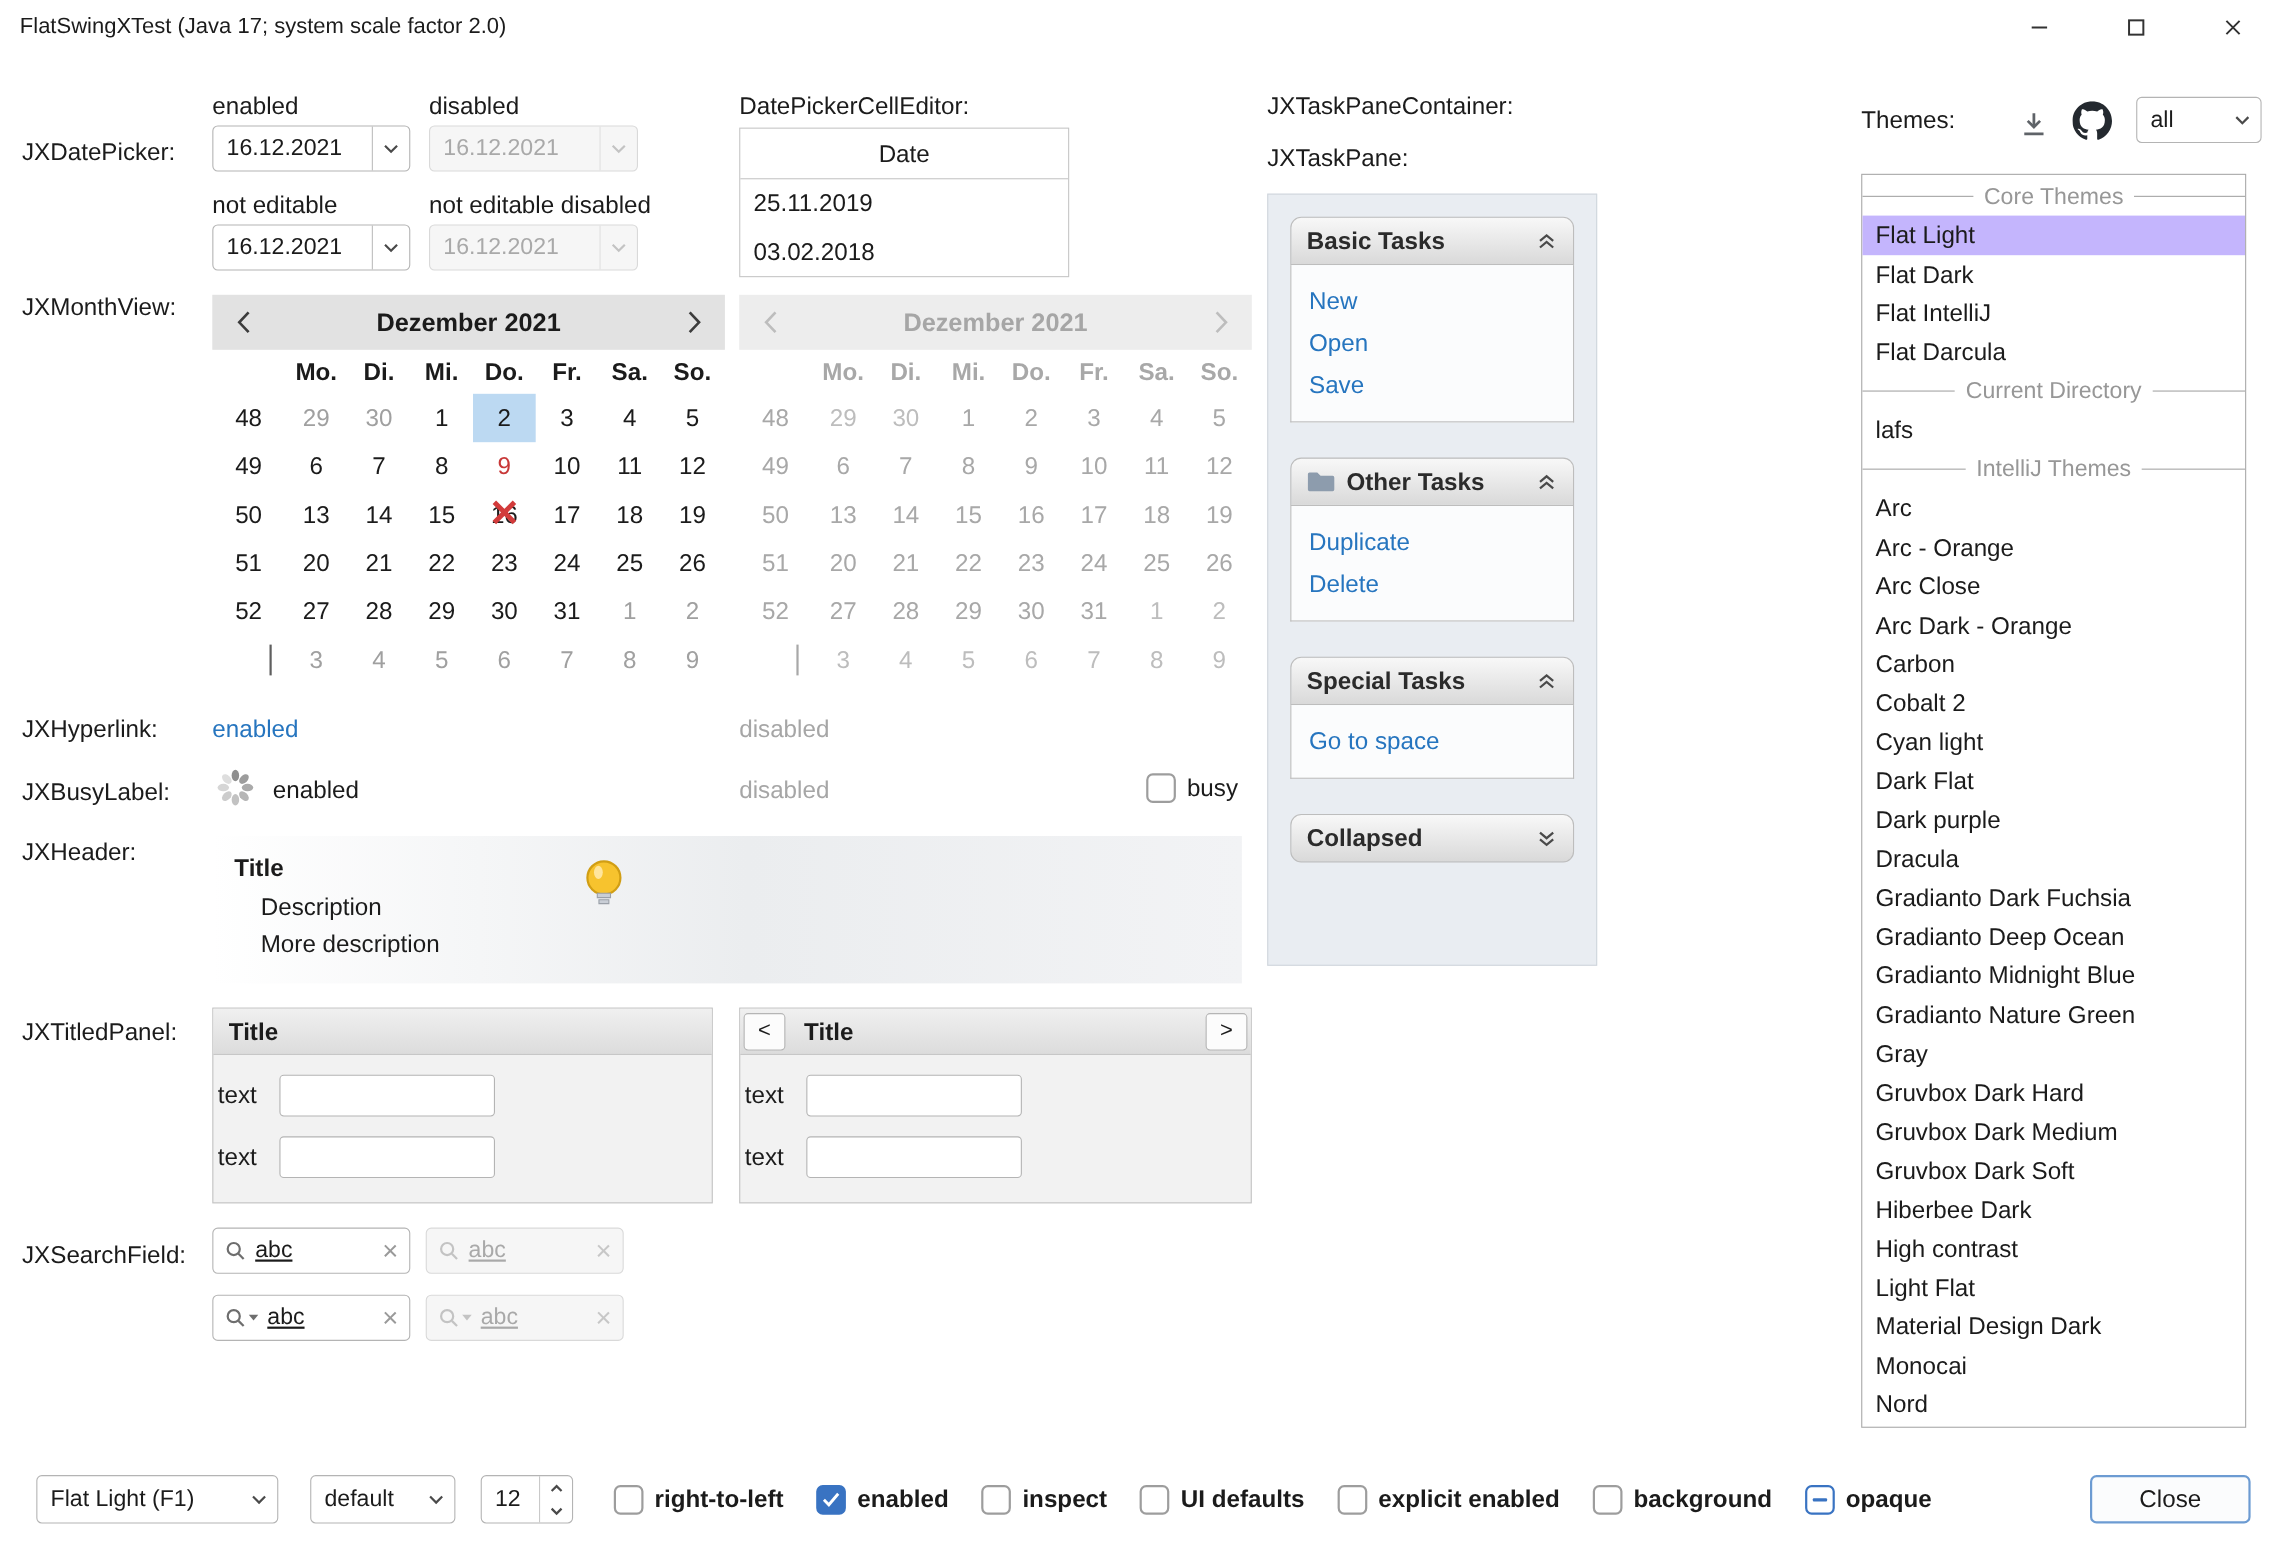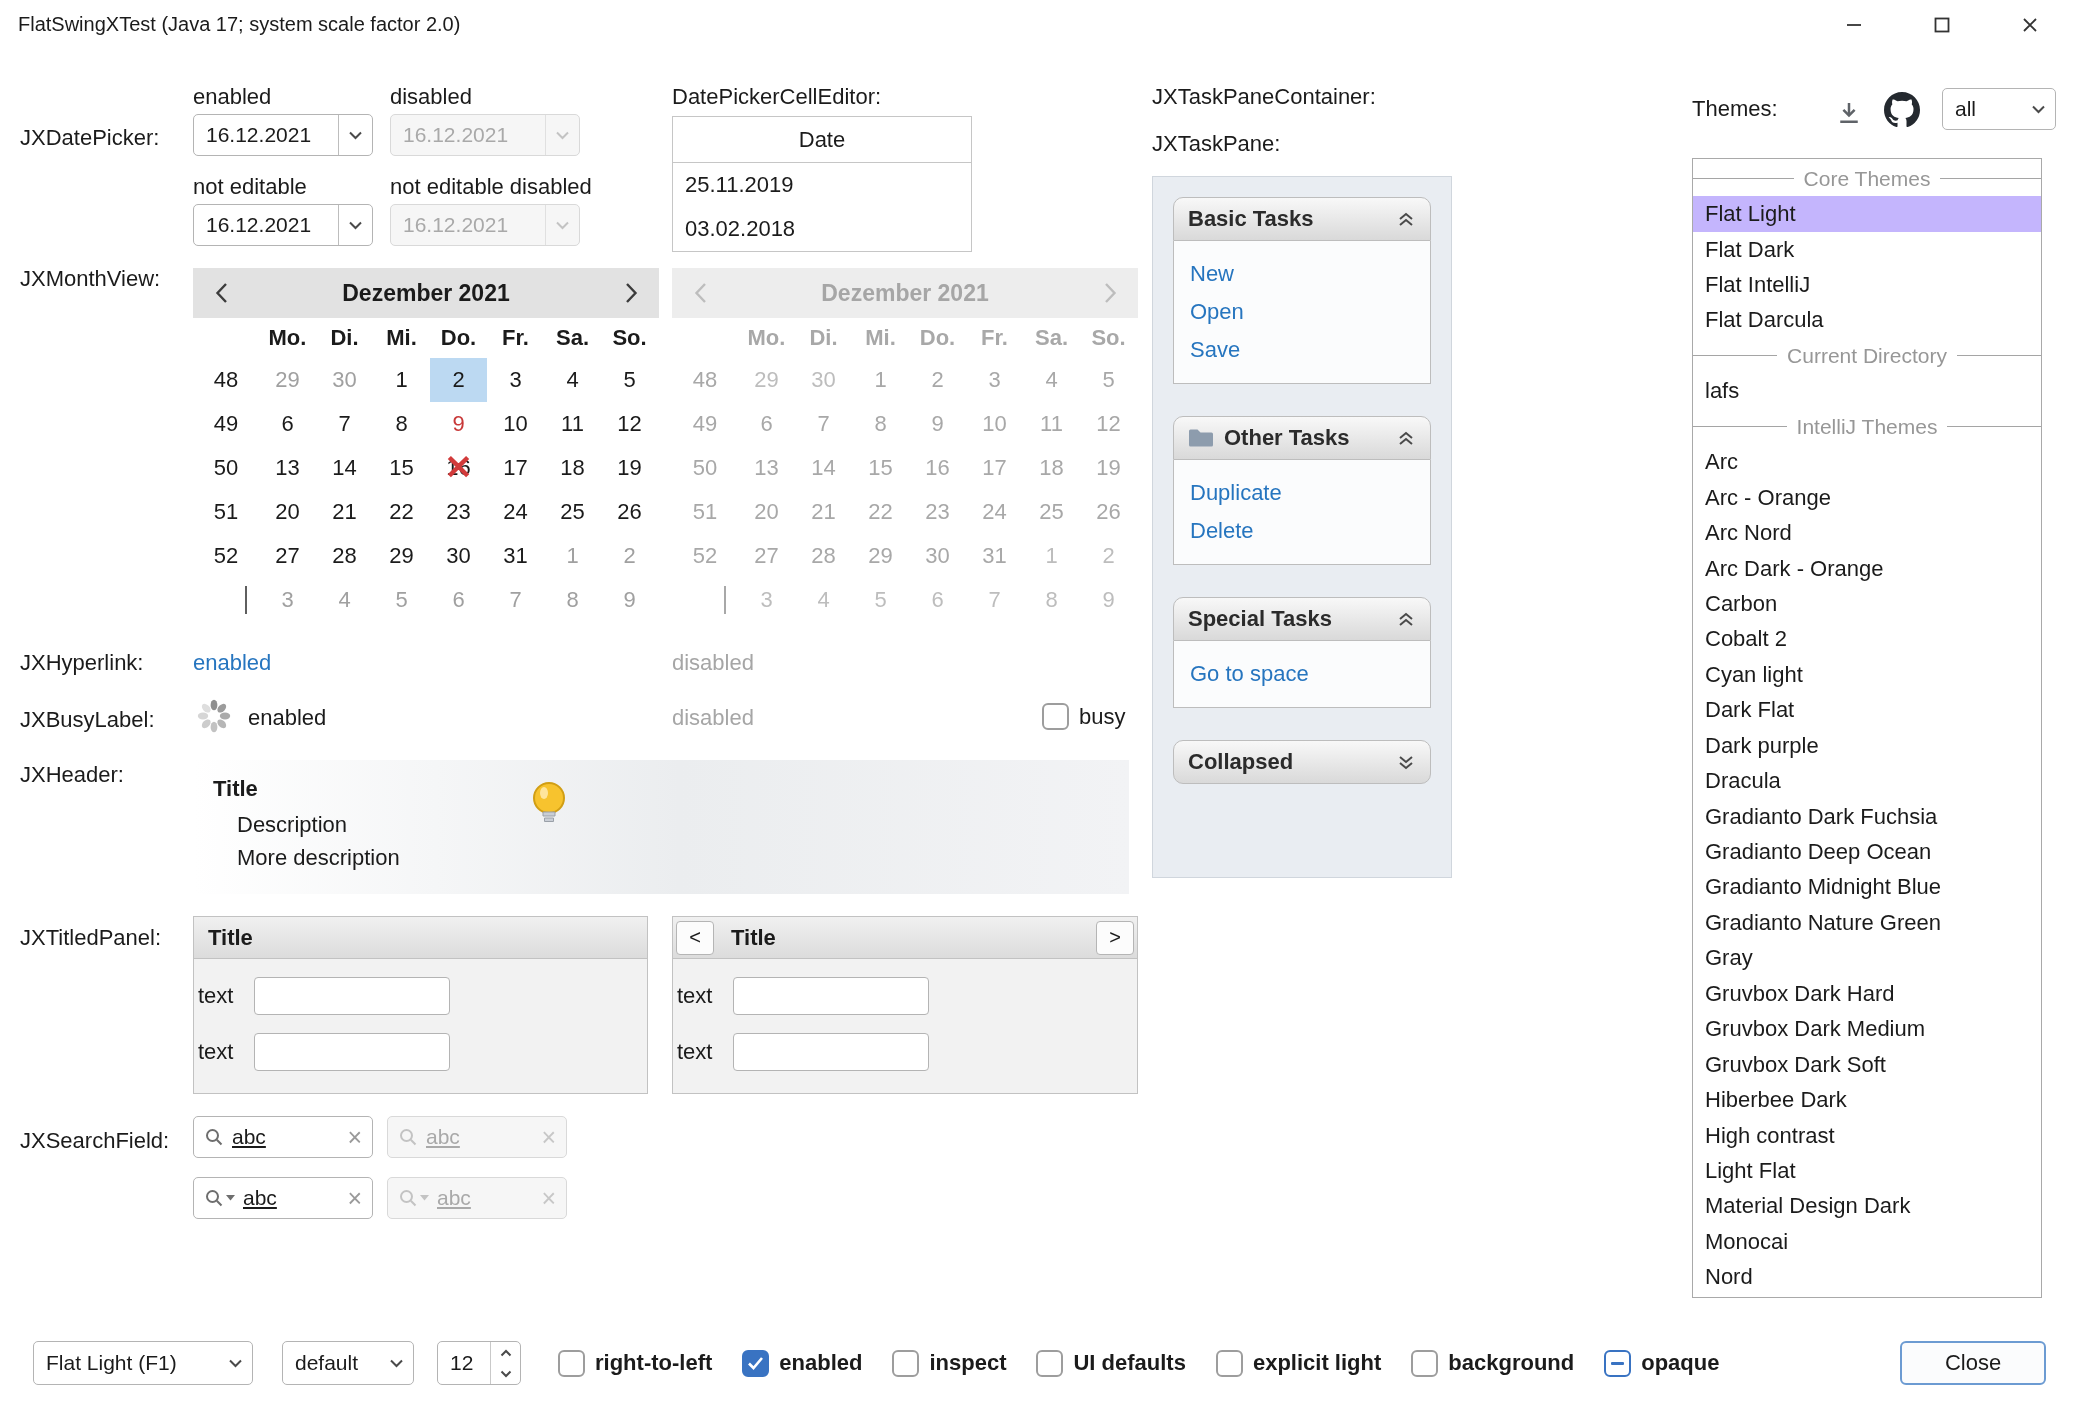--- a/index.html
+++ b/index.html
@@ -555,21 +555,21 @@
         <span class="line"></span>
       </div>
       <div class="theme-item">lafs</div>
       <div class="theme-sep">
         <span class="line"></span>
         <span class="sep-text">IntelliJ Themes</span>
         <span class="line"></span>
       </div>
       <div class="theme-item">Arc</div>
       <div class="theme-item">Arc - Orange</div>
-      <div class="theme-item">Arc Nord</div>
+      <div class="theme-item">Arc Close</div>
       <div class="theme-item">Arc Dark - Orange</div>
       <div class="theme-item">Carbon</div>
       <div class="theme-item">Cobalt 2</div>
       <div class="theme-item">Cyan light</div>
       <div class="theme-item">Dark Flat</div>
       <div class="theme-item">Dark purple</div>
       <div class="theme-item">Dracula</div>
       <div class="theme-item">Gradianto Dark Fuchsia</div>
       <div class="theme-item">Gradianto Deep Ocean</div>
       <div class="theme-item">Gradianto Midnight Blue</div>
@@ -633,21 +633,21 @@
       <label class="cb">
         <span class="cb-box unchecked"></span>
         <span class="cb-label">inspect</span>
       </label>
       <label class="cb">
         <span class="cb-box unchecked"></span>
         <span class="cb-label">UI defaults</span>
       </label>
       <label class="cb">
         <span class="cb-box unchecked"></span>
-        <span class="cb-label">explicit light</span>
+        <span class="cb-label">explicit enabled</span>
       </label>
       <label class="cb">
         <span class="cb-box unchecked"></span>
         <span class="cb-label">background</span>
       </label>
       <label class="cb">
         <span class="cb-box indeterminate">
           <span class="dash"></span>
         </span>
         <span class="cb-label">opaque</span>

